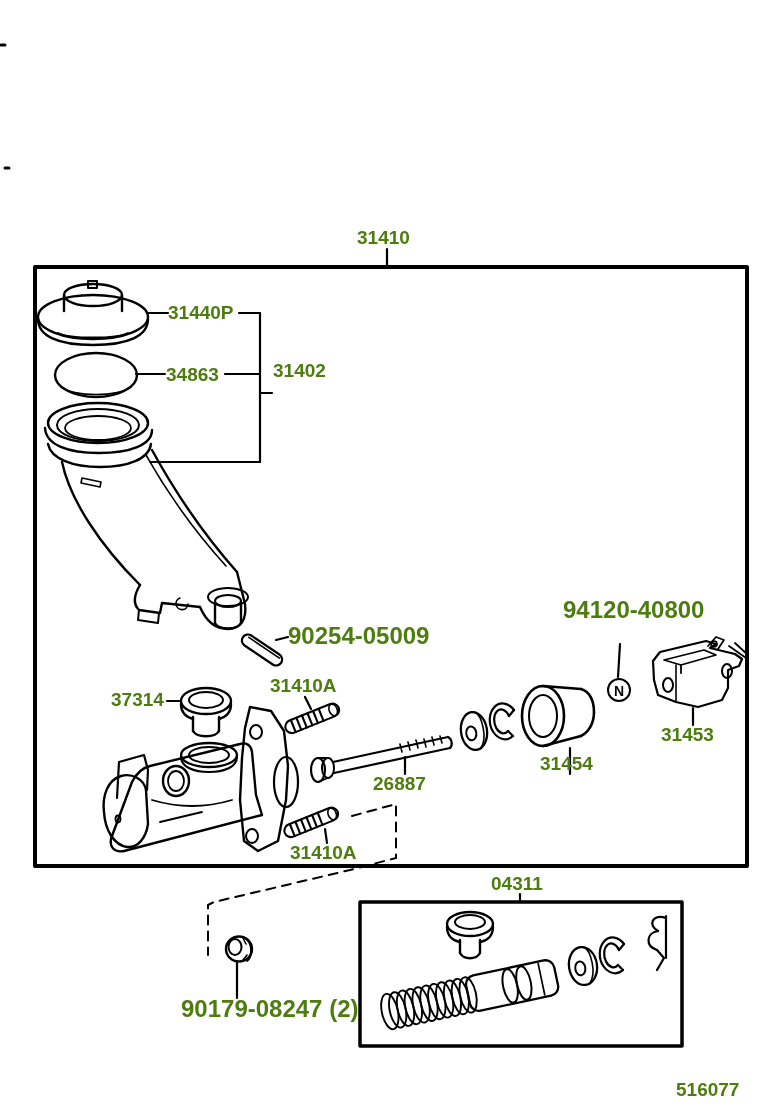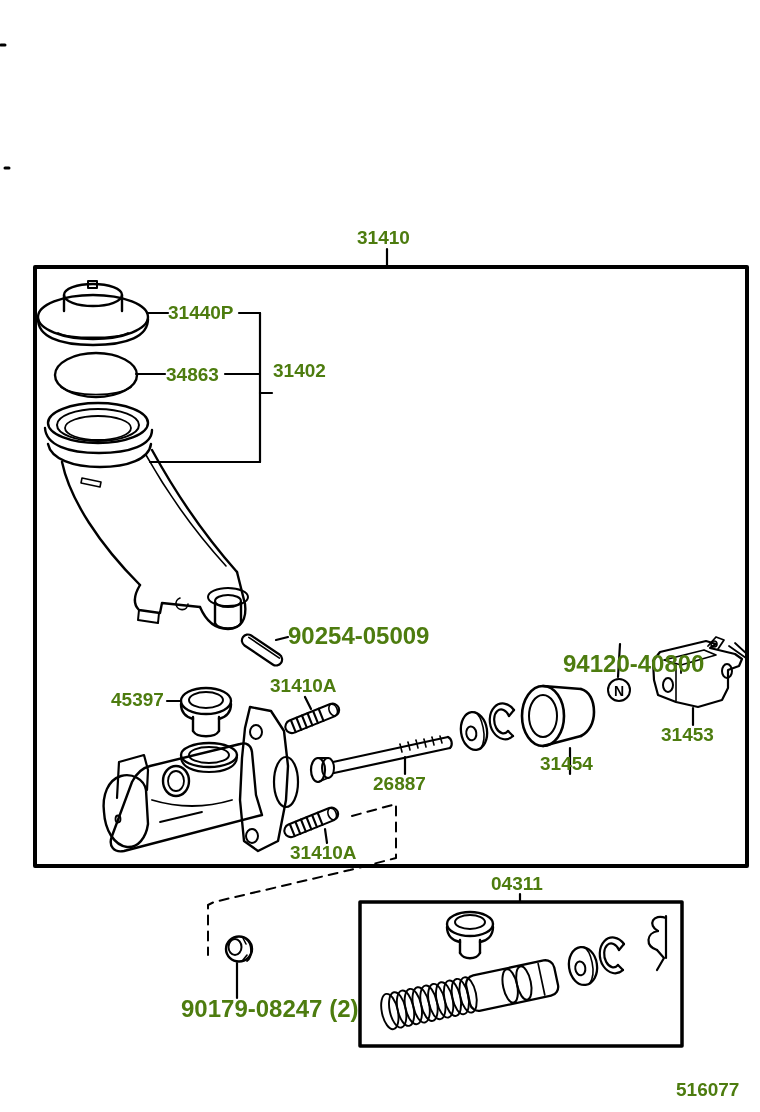--- a/index.html
+++ b/index.html
@@ -288,24 +288,24 @@
     <path d="M657,950 L664,958 L657,970"></path>
   </g>
 
 </svg>
 
 <div class="lbl" style="left:357px;top:228px;">31410</div>
 <div class="lbl" style="left:168px;top:303px;">31440P</div>
 <div class="lbl" style="left:166px;top:365px;">34863</div>
 <div class="lbl" style="left:273px;top:361px;text-align:center;">31402</div>
 <div class="lbl small" style="left:288px;top:626px;">90254-05009</div>
-<div class="lbl" style="left:111px;top:690px;">45397</div>
+<div class="lbl" style="left:111px;top:690px;">37314</div>
 <div class="lbl" style="left:270px;top:676px;">31410A</div>
 <div class="lbl" style="left:373px;top:774px;">26887</div>
 <div class="lbl" style="left:540px;top:754px;">31454</div>
-<div class="lbl small" style="left:563px;top:654px;">94120-40800</div>
+<div class="lbl small" style="left:563px;top:600px;">94120-40800</div>
 <div class="lbl" style="left:661px;top:725px;">31453</div>
 <div class="lbl" style="left:290px;top:843px;">31410A</div>
 <div class="lbl" style="left:491px;top:874px;">04311</div>
 <div class="lbl small" style="left:181px;top:999px;">90179-08247 (2)</div>
 <div class="lbl" style="left:676px;top:1080px;">516077</div>
 
 </div>
 
 </body></html>

